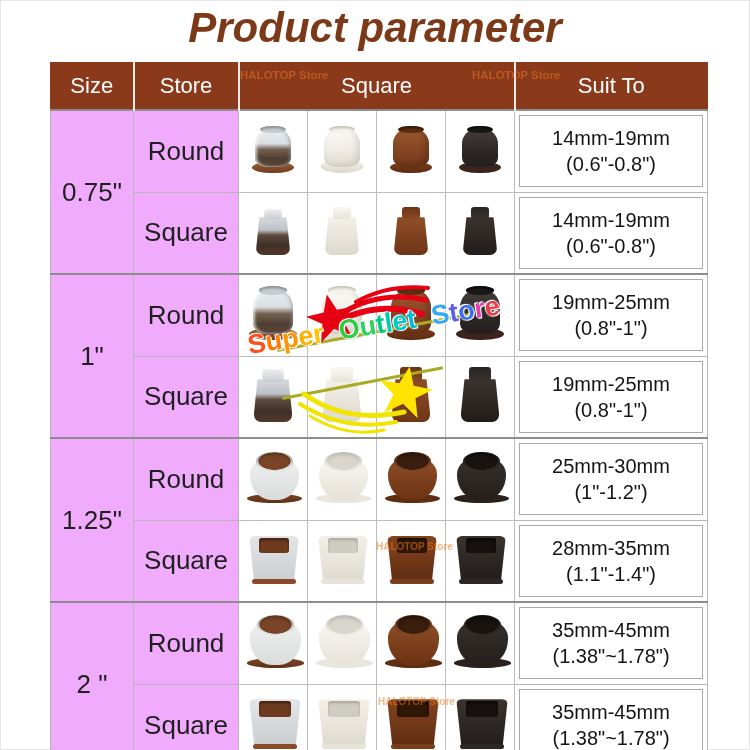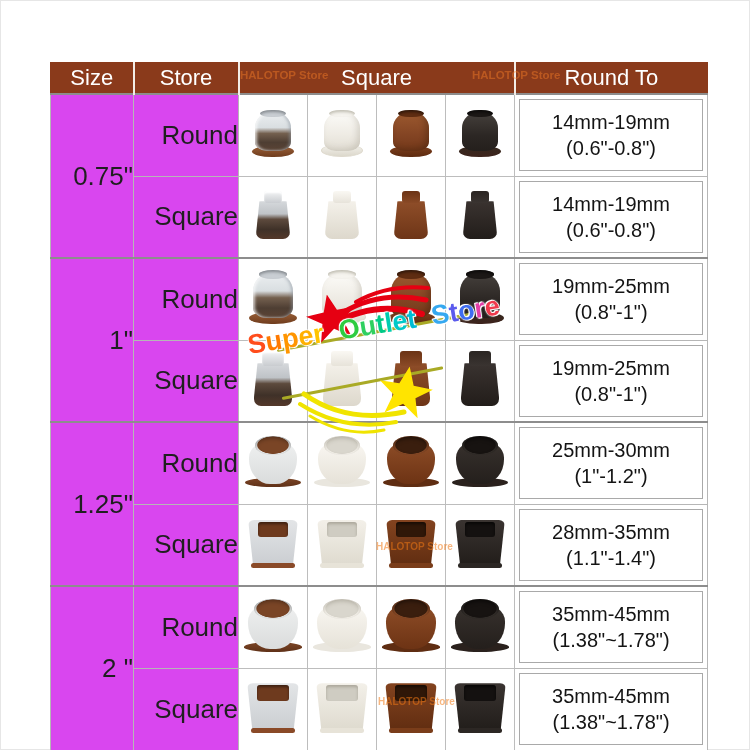--- a/index.html
+++ b/index.html
@@ -4,27 +4,27 @@
 <style>
   html,body{margin:0;padding:0;background:#fff;}
   .page{position:relative;width:750px;height:750px;background:#ffffff;overflow:hidden;
         font-family:"Liberation Sans",sans-serif;box-shadow:inset 0 0 0 1px #e6e6e6;}
   
   .title{position:absolute;left:0;top:4px;width:100%;text-align:center;
          font-size:42px;font-weight:bold;font-style:italic;color:#7b3917;letter-spacing:0px;}
   
   table.ptable{position:absolute;left:50px;top:62px;width:657px;height:688px;
                border-collapse:collapse;table-layout:fixed;background:#fff;}
-  .ptable th,.ptable td{border:1px solid #b6b6b6;padding:0;}
+  .ptable th,.ptable td{border:1px solid #b6b6b6;padding:8px;}
   .ptable thead th{background:#8a3a1b;color:#fff;font-size:22px;font-weight:normal;
                    height:30px;border:1px solid #8a3a1b;border-left:2px solid #f2ece6;}
   .ptable thead th:first-child{border-left:1px solid #8a3a1b;}
   .ptable tbody tr{height:82px;}
   tr.gs td{border-top:2px solid #8d8d8d;}
-  td.size,td.shape{font-size:26px;color:#1f1f1f;text-align:right;vertical-align:middle;background:#d946ef;}
+  td.size,td.shape{font-size:26px;color:#1f1f1f;text-align:center;vertical-align:middle;background:#f0abfc;}
   td.pic{text-align:center;vertical-align:middle;border-color:#bdbdbd;background:#fff;}
   td.suit{padding:0;vertical-align:middle;background:#fff;}
   .suit-inner{margin:3px 4px;border:1px solid #a9a9a9;height:70px;display:flex;flex-direction:column;
               align-items:center;justify-content:center;font-size:20px;line-height:1.3;color:#141414;background:#fff;}
   
   tr.g0{--w:42px;} tr.g1{--w:48px;} tr.g2{--w:54px;} tr.g3{--w:56px;}
   
   .cap{position:relative;display:inline-block;width:var(--w);}
   .cap i{position:absolute;display:block;}
   
@@ -111,37 +111,38 @@
   .swoosh-red{left:332px;top:282px;}
   .swoosh-yellow{left:296px;top:388px;}
   .wm-store{position:absolute;left:248px;top:330px;z-index:8;transform:rotate(-9deg);transform-origin:left center;
             font-size:27px;font-weight:bold;letter-spacing:0px;white-space:nowrap;
             text-shadow:0 0 2px #fff,0 0 2px #fff,1px 1px 0 #fff,-1px -1px 0 #fff;}
 </style>
 </head>
 <body>
 
 <div class="page">
+  <div class="title">Product parameter</div>
 
   <table class="ptable">
     <colgroup>
       <col style="width:83px">
         <col style="width:105px">
       <col style="width:69px">
         <col style="width:69px">
         <col style="width:69px">
         <col style="width:69px">
       <col style="width:193px">
     </colgroup>
     <thead>
       <tr>
         <th>Size</th>
         <th>Store</th>
         <th colspan="4">Square</th>
-        <th>Round To</th>
+        <th>Suit To</th>
       </tr>
     </thead>
     <tbody>
       <tr class="g0 gs">
         <td class="size" rowspan="2">0.75"</td>
         <td class="shape">Round</td>
         <td class="pic"><div class="cap dome clear"><i class="b"></i><i class="a"></i><i class="c"></i></div></td>
         <td class="pic"><div class="cap dome white"><i class="b"></i><i class="a"></i><i class="c"></i></div></td>
         <td class="pic"><div class="cap dome brown"><i class="b"></i><i class="a"></i><i class="c"></i></div></td>
         <td class="pic"><div class="cap dome black"><i class="b"></i><i class="a"></i><i class="c"></i></div></td>

